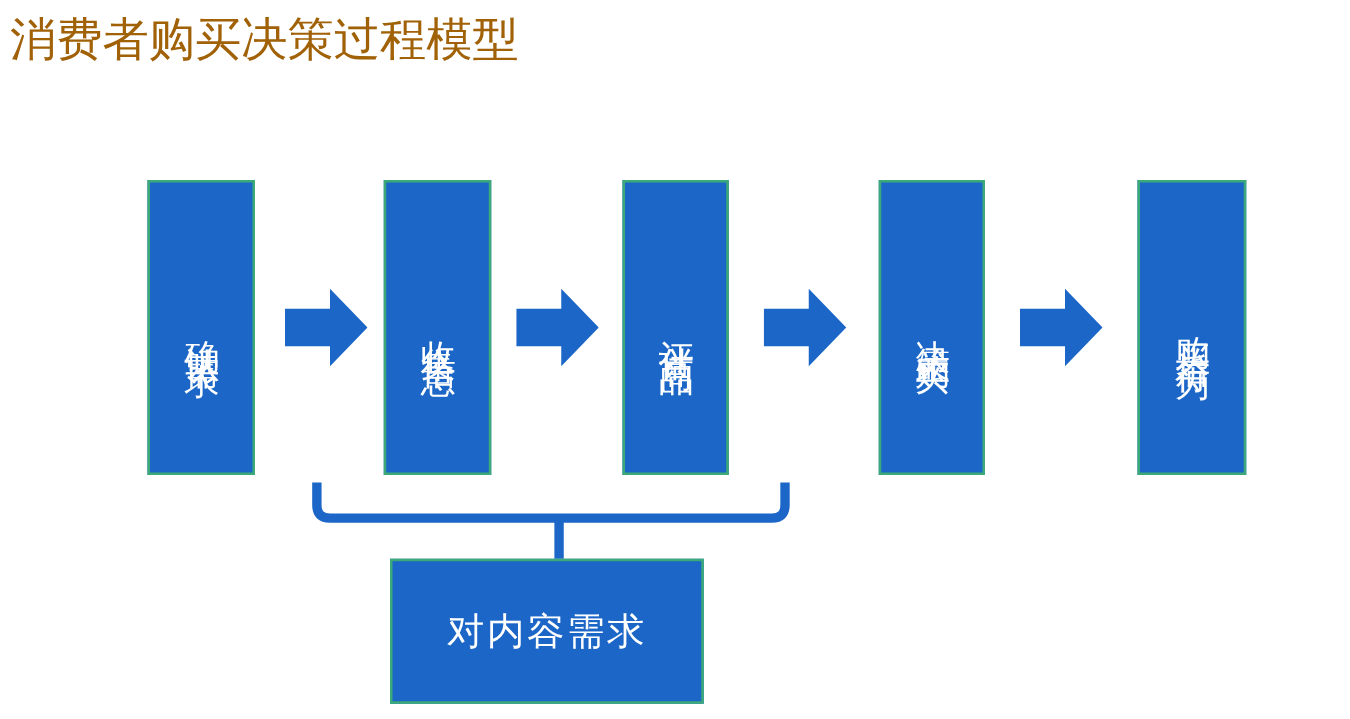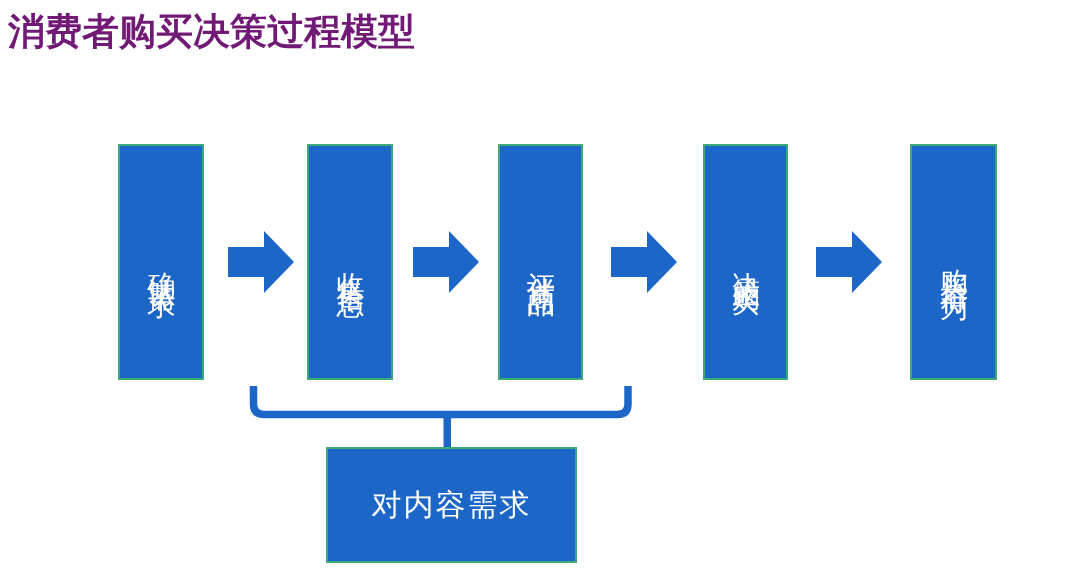--- a/index.html
+++ b/index.html
@@ -13,22 +13,22 @@
     background: #ffffff;
     overflow: hidden;
   }
 
   .page-title {
     position: absolute;
     left: 8px;
     top: 10px;
     font-size: 37px;
     line-height: 1.2;
-    font-weight: 700;
-    color: #701a75;
+    font-weight: 400;
+    color: #a16207;
     letter-spacing: 0px;
     white-space: nowrap;
   }
 
   .process-box {
     position: absolute;
     top: 144px;
     height: 236px;
     background: #1b66c7;
     border: 2px solid #3baa78;
@@ -74,21 +74,21 @@
   .brace svg { display: block; width: 100%; height: 100%; }
   .brace path {
     fill: none;
     stroke: #1b66c7;
     stroke-width: 7.5;
     stroke-linecap: butt;
   }
 
   .demand-box {
     position: absolute;
-    left: 326px;
+    left: 312px;
     top: 447px;
     width: 251px;
     height: 116px;
     background: #1b66c7;
     border: 2px solid #3baa78;
     display: flex;
     align-items: center;
     justify-content: center;
   }
   .demand-label {

